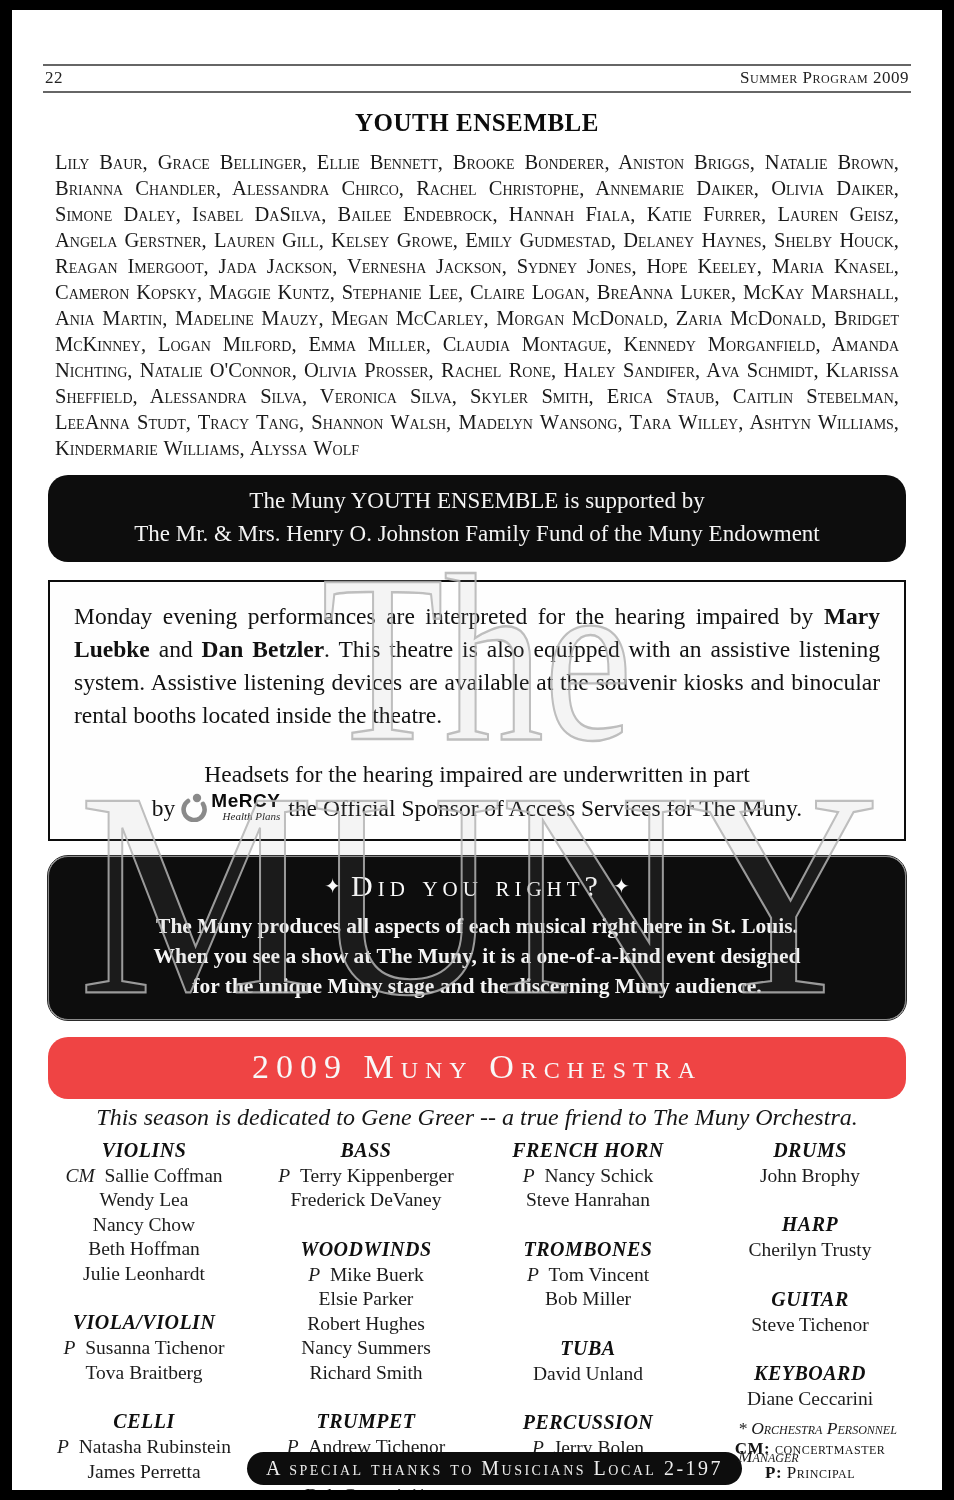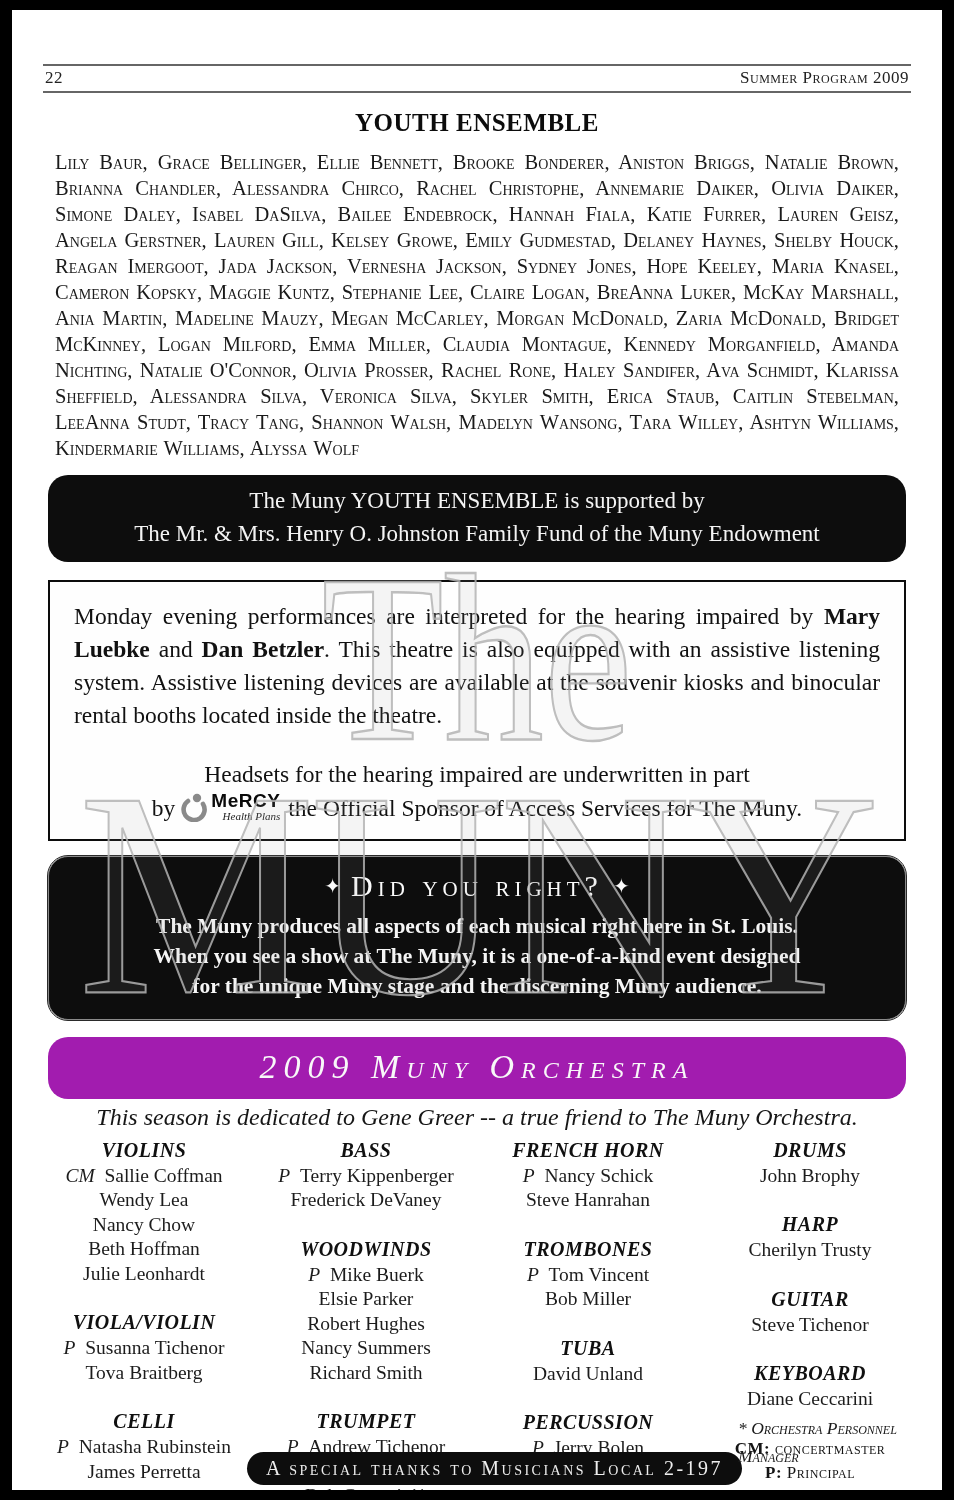--- a/index.html
+++ b/index.html
@@ -148,21 +148,21 @@
 
   <div class="banner dyk" style="background: rgb(13, 13, 13);">
     <div class="dyk-head"><span class="star">✦</span><span>Did you right?</span><span class="star">✦</span></div>
     <div class="dyk-lines">
         <div>The Muny produces all aspects of each musical right here in St. Louis.</div>
         <div>When you see a show at The Muny, it is a one-of-a-kind event designed</div>
         <div>for the unique Muny stage and the discerning Muny audience.</div>
       </div>
   </div>
 
-  <div class="banner orch-banner" style="background: #a21caf; font-style: italic;">2009 Muny Orchestra</div>
+  <div class="banner orch-banner" style="background: #ef4444;">2009 Muny Orchestra</div>
 
   <p class="dedication">This season is dedicated to Gene Greer -- a true friend to The Muny Orchestra.</p>
 
   <div class="columns">
       <div class="col">
         <div class="section">
           <div class="sec-title">VIOLINS</div>
           <div class="member"><span class="prefix">CM</span>&nbsp;&nbsp;Sallie Coffman</div>
           <div class="member">Wendy Lea</div>
           <div class="member">Nancy Chow</div>

